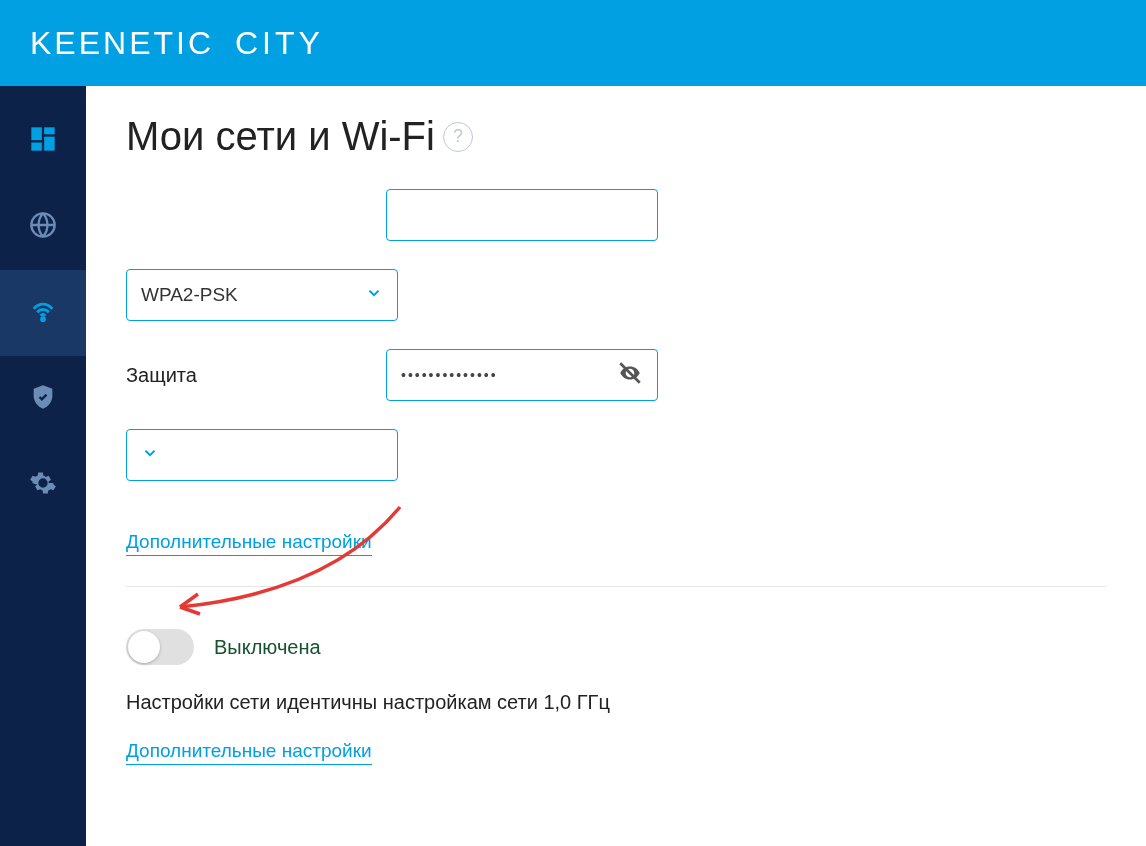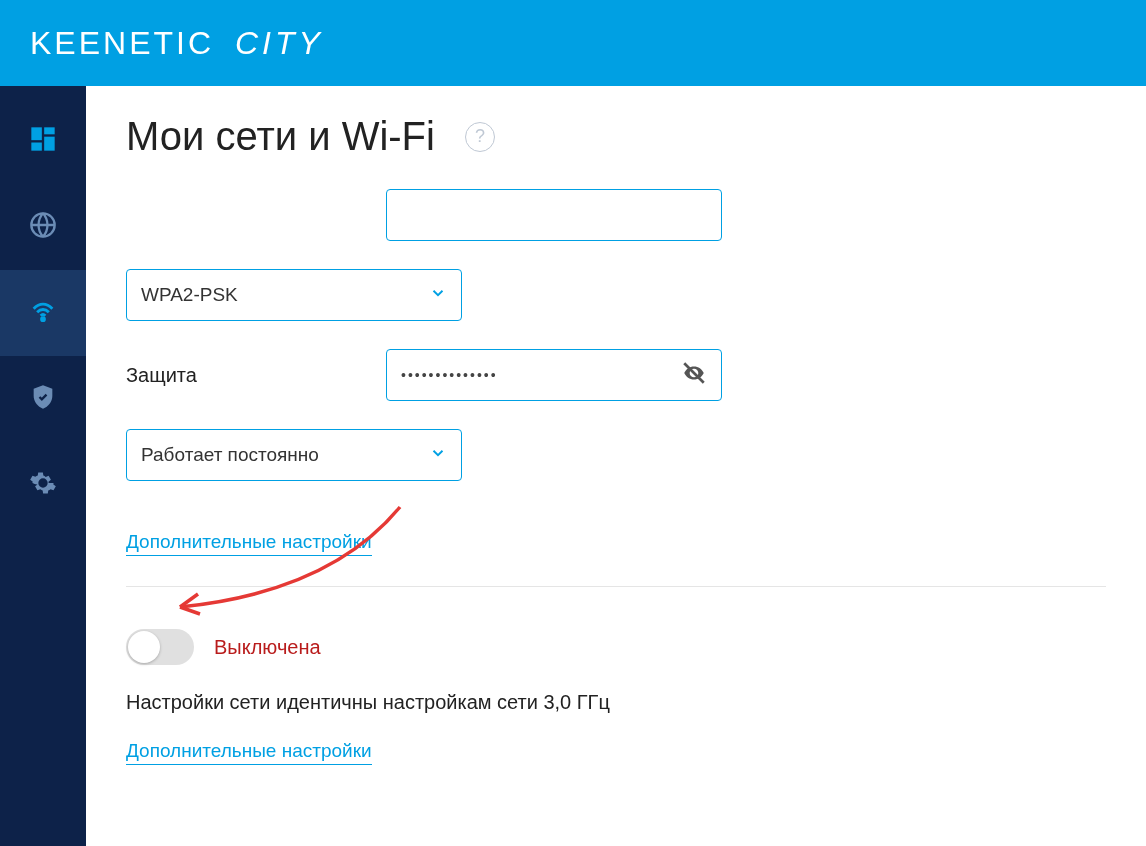--- a/index.html
+++ b/index.html
@@ -19,21 +19,21 @@
       padding-left: 30px;
     }
     .logo-text {
       color: #fff;
       font-size: 32px;
       letter-spacing: 2px;
       font-weight: 300;
       font-family: Arial, sans-serif;
     }
     .logo-k { font-weight: 400; letter-spacing: 3px; }
-    .logo-city { font-weight: 200; margin-left: 10px; letter-spacing: 4px; font-style: italic; }
+    .logo-city { font-weight: 200; margin-left: 10px; letter-spacing: 4px; }
     .container {
       display: flex;
       height: calc(846px - 86px);
     }
     .sidebar {
       width: 86px;
       background: #0d2249;
       display: flex;
       flex-direction: column;
       align-items: center;
@@ -52,21 +52,21 @@
     }
     .sidebar-item svg { width: 28px; height: 28px; }
     .main {
       flex: 1;
       padding: 28px 40px 0 40px;
       overflow: hidden;
     }
     .page-title-row {
       display: flex;
       align-items: center;
-      gap: 30px;
+      gap: 8px;
       margin-bottom: 30px;
     }
     .page-title {
       font-size: 40px;
       font-weight: 400;
       color: #222;
     }
     .help-icon {
       width: 30px;
       height: 30px;
@@ -84,21 +84,21 @@
       align-items: center;
       margin-bottom: 28px;
     }
     .form-row.first { margin-top: 6px; }
     .form-label {
       width: 260px;
       color: #222;
       font-size: 20px;
     }
     .form-control {
-      width: 336px;
+      width: 272px;
       height: 52px;
       border: 1px solid #00a0e3;
       border-radius: 4px;
       padding: 0 14px;
       display: flex;
       align-items: center;
       justify-content: space-between;
       color: #333;
       font-size: 19px;
       cursor: pointer;
@@ -156,21 +156,21 @@
       height: 32px;
       background: #fff;
       border-radius: 50%;
       position: absolute;
       top: 2px;
       left: 2px;
       box-shadow: 0 1px 3px rgba(0,0,0,0.25);
     }
     .toggle-label {
       font-size: 20px;
-      color: #b91c1c;
+      color: #14532d;
     }
     .info-text {
       font-size: 20px;
       color: #222;
       margin-bottom: 26px;
     }
     .arrow-annotation {
       position: absolute;
       pointer-events: none;
       z-index: 10;
@@ -263,21 +263,20 @@
           <svg viewBox="0 0 24 24">
               <path d="M12 6c4 0 7.5 2.5 9 6-1.5 3.5-5 6-9 6s-7.5-2.5-9-6c1.5-3.5 5-6 9-6zm0 2a4 4 0 100 8 4 4 0 000-8z"></path>
               <path d="M3 3l18 18" stroke="#555" stroke-width="2.5" fill="none"></path>
             </svg>
         </span>
       </div>
     </div>
 
     <div class="form-row">
       <div class="form-control">
-        <span>Работает постоянно</span>
         <span class="chevron-down">
           <svg viewBox="0 0 24 24" fill="none" stroke="#00a0e3" stroke-width="2.5">
               <path d="M6 9l6 6 6-6"></path>
             </svg>
         </span>
       </div>
     </div>
 
     <div style="margin-top: 50px;">
       <a class="link">Дополнительные настройки</a>
@@ -286,21 +285,21 @@
     <div class="divider"></div>
 
 
     <div class="toggle-row">
       <div class="toggle">
         <div class="toggle-knob"></div>
       </div>
       <div class="toggle-label">Выключена</div>
     </div>
 
-    <div class="info-text">Настройки сети идентичны настройкам сети 3,0 ГГц</div>
+    <div class="info-text">Настройки сети идентичны настройкам сети 1,0 ГГц</div>
 
     <div>
       <a class="link">Дополнительные настройки</a>
     </div>
 
     <svg class="arrow-annotation" style="left:150px; top:502px;" width="260" height="130" viewBox="0 0 260 130">
       <path d="M 250 5 Q 180 90 30 105" stroke="#e53935" stroke-width="3.5" fill="none"></path>
       <path d="M 30 105 L 48 92 M 30 105 L 50 112" stroke="#e53935" stroke-width="3.5" fill="none"></path>
     </svg>
 

